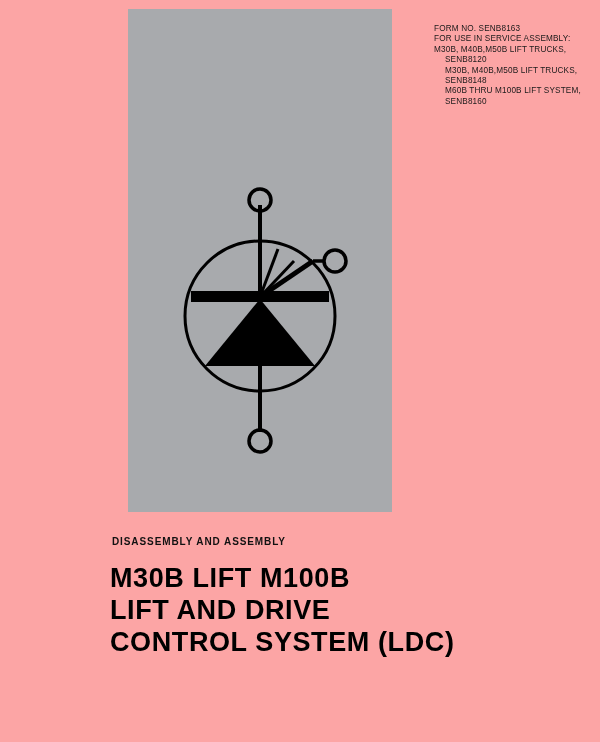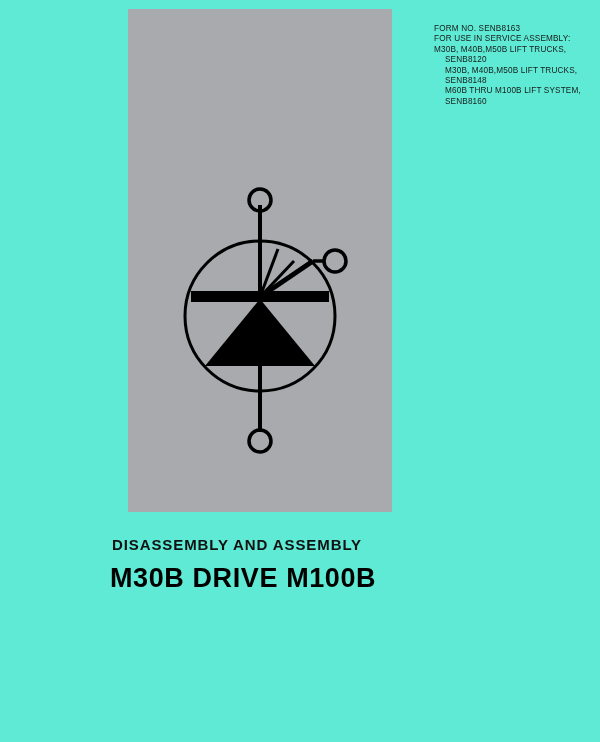--- a/index.html
+++ b/index.html
@@ -14,21 +14,21 @@
     font-family: "Liberation Sans", sans-serif;
     color: #000000;
     overflow: hidden;
   }
 
   .page {
     position: absolute;
     left: 0; top: 0;
     width: 600px;
     height: 742px;
-    background: #5eead4;
+    background: #fca5a5;
   }
 
   
   .art-panel {
     position: absolute;
     left: 128px;
     top: 9px;
     width: 264px;
     height: 503px;
     background: #a8aaad;
@@ -54,21 +54,21 @@
     color: #1a1a1a;
   }
   .form-block div { white-space: nowrap; }
   .indent-1 { padding-left: 11px; }
 
   
   .subtitle {
     position: absolute;
     left: 112px;
     top: 536px;
-    font-size: 15px;
+    font-size: 10px;
     font-weight: bold;
     letter-spacing: 0.9px;
     color: #111111;
   }
 
   .title-block {
     position: absolute;
     left: 110px;
     top: 562px;
     width: 470px;
@@ -118,16 +118,18 @@
     <div class="indent-1">SENB8120</div>
     <div class="indent-1">M30B, M40B,M50B LIFT TRUCKS,</div>
     <div class="indent-1">SENB8148</div>
     <div class="indent-1">M60B THRU M100B LIFT SYSTEM,</div>
     <div class="indent-1">SENB8160</div>
   </div>
 
   <div class="subtitle">DISASSEMBLY AND ASSEMBLY</div>
 
   <div class="title-block">
-    <div class="title-line">M30B DRIVE M100B</div>
+    <div class="title-line">M30B LIFT M100B</div>
+    <div class="title-line">LIFT AND DRIVE</div>
+    <div class="title-line">CONTROL SYSTEM (LDC)</div>
   </div>
 
 </div>
 
 </body></html>

